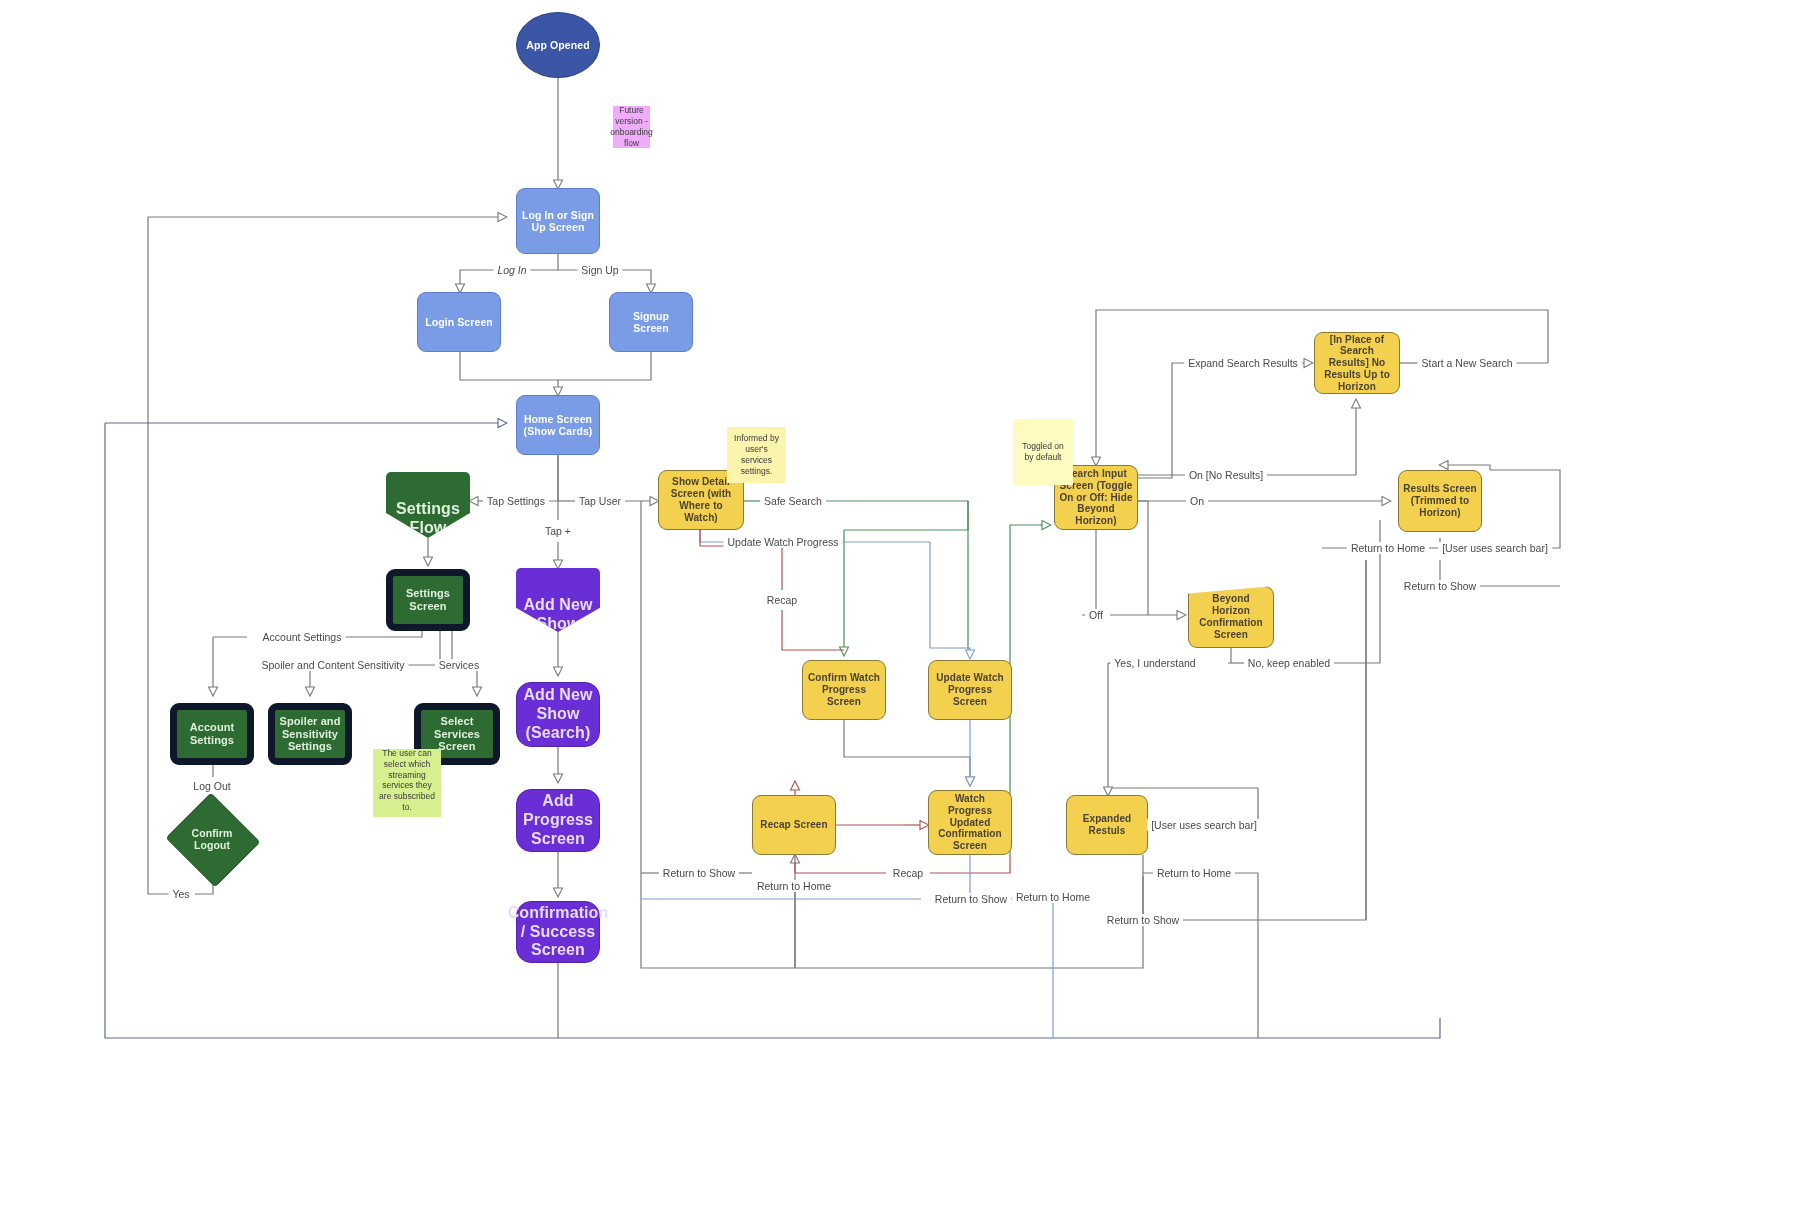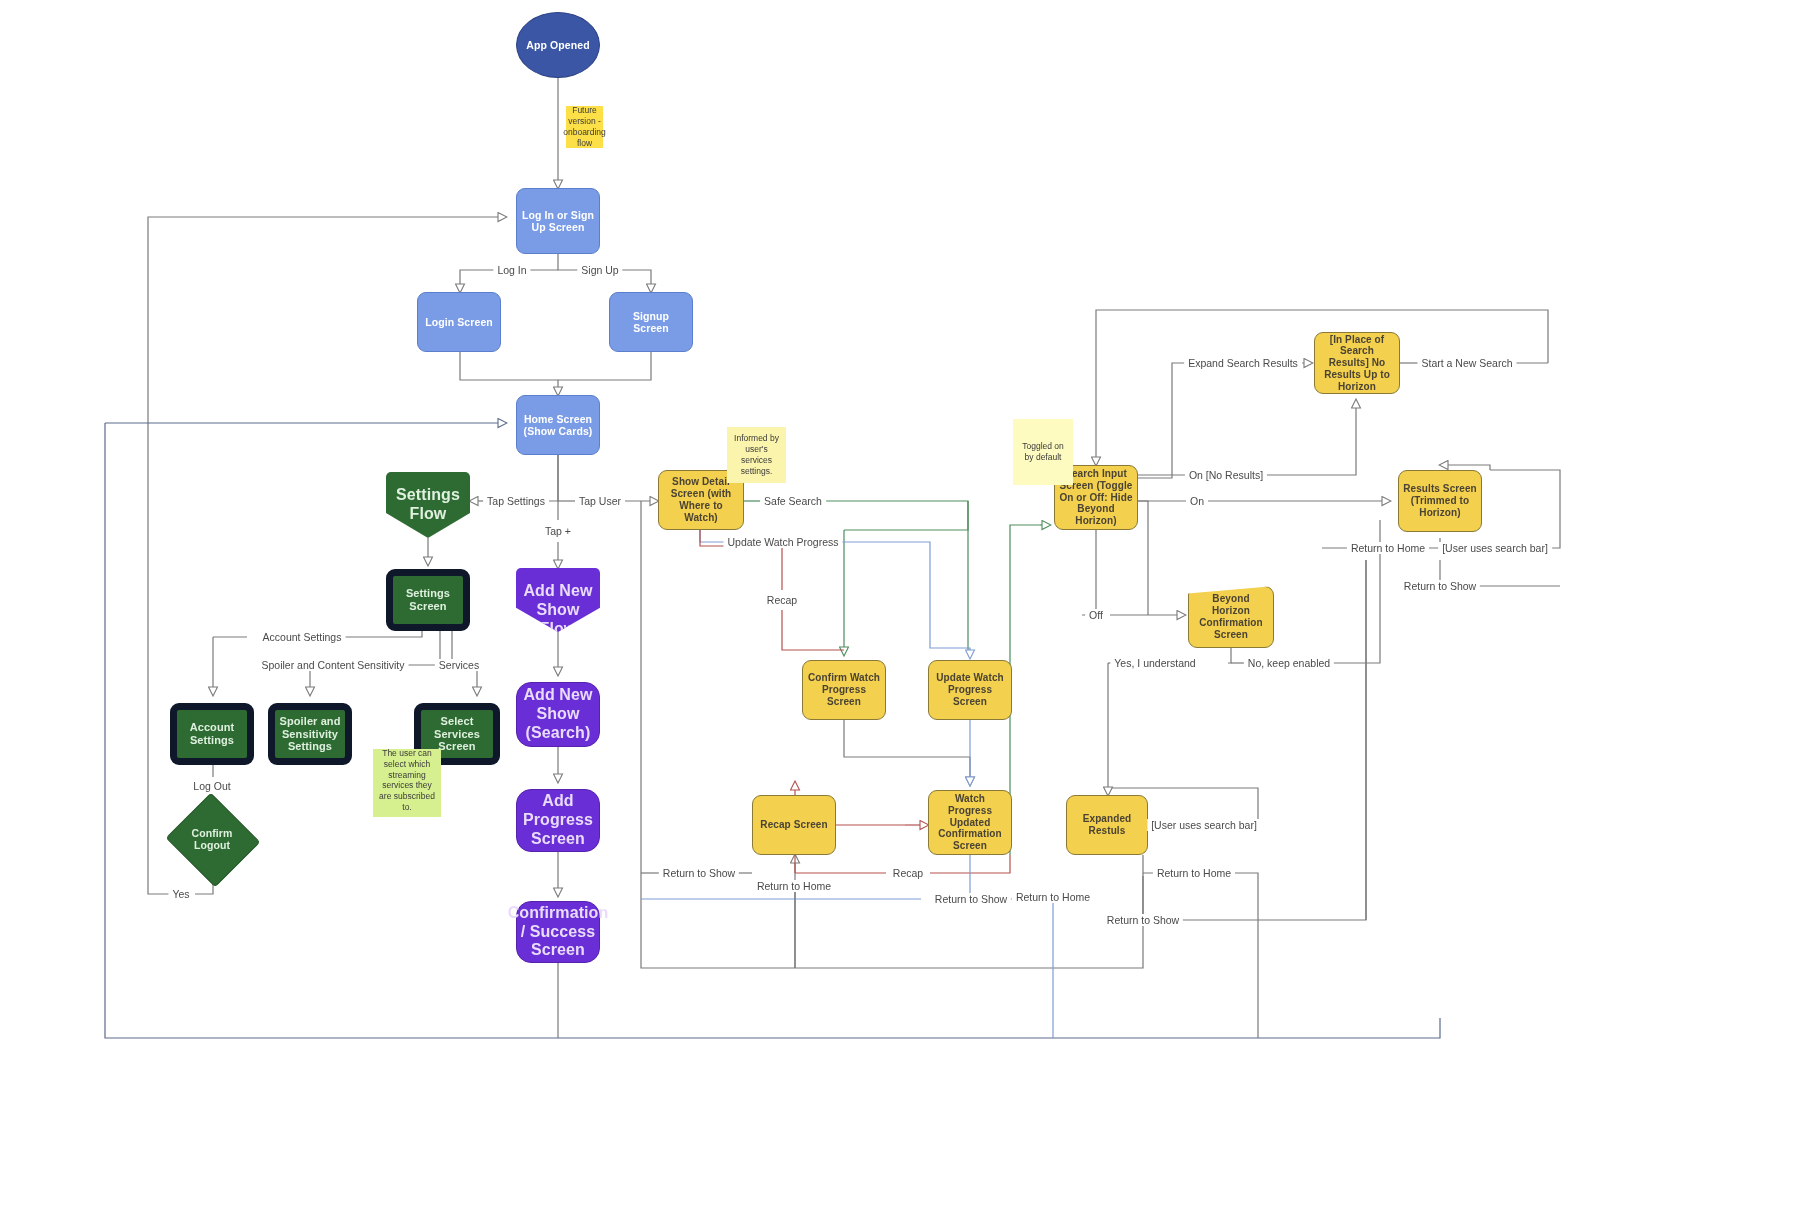--- a/index.html
+++ b/index.html
@@ -14,38 +14,38 @@
 
   
   .n-start{background:#3a56a5;border:1px solid #2c4184;border-radius:50%;color:#ffffff;font-size:10.5px;}
   .n-blue{background:#7a9ce6;border:1px solid #5b7fcc;border-radius:9px;color:#ffffff;font-size:10.5px;}
   .n-green{background:#2e6b32;border:7px solid #0f172a;border-radius:9px;color:#dff0df;font-size:11px;}
   .n-purple{background:#6a2ed6;border:1px solid #5622ad;border-radius:15px;color:#e9dcfb;font-size:16px;}
   .n-yellow{background:#f3d04e;border:1px solid #8a7a36;border-radius:9px;color:#4a4333;font-size:10px;}
 
   
   .n-chev{border-radius:5px 5px 0 0;clip-path:polygon(0 0,100% 0,100% 62%,50% 100%,0 62%);
-          border:none;align-items:flex-start;padding-top:14px;}
+          border:none;align-items:flex-start;padding-top:28px;}
   .n-chev.g{background:#2e6b32;color:#dff0df;}
   .n-chev.p{background:#6a2ed6;color:#e9dcfb;}
 
   
   .n-diamond{background:transparent;border:none;}
   .n-diamond .dia{position:absolute;left:0;top:0;width:100%;height:100%;
        background:#2e6b32;border:1px solid #245527;transform:rotate(45deg);border-radius:4px;}
   .n-diamond .lbl{position:relative;z-index:2;color:#dff0df;font-size:10.5px;font-weight:bold;}
 
   
   .n-skew{background:#f3d04e;border:1px solid #8a7a36;border-radius:9px;color:#4a4333;font-size:10px;
           clip-path:polygon(0 12%,100% 0,100% 100%,0 100%);}
 
   
   .note{position:absolute;box-sizing:border-box;display:flex;align-items:center;justify-content:center;
         text-align:center;line-height:1.28;font-size:8.5px;color:#3b3b3b;padding:4px;}
-  .note-blue{background:#fde047;}
+  .note-blue{background:#f0abfc;margin-left:47px;}
   .note-yellow{background:#fbf4ad;}
   .note-pale{background:#fdfbbf;}
   .note-green{background:#d6ef8f;align-items:flex-end;}
 
   .elabel{position:absolute;font-size:10.5px;color:#4a4a4a;background:#ffffff;
           padding:0 4px;white-space:nowrap;font-family:"Liberation Sans",sans-serif;
           transform:translate(-50%,-50%);}
 </style>
 </head>
 <body>
@@ -315,21 +315,21 @@
   </div>
 
   <div class="note note-pale" style="left:1013px;top:419px;width:60px;height:66px;">
     <span>Toggled on by default</span>
   </div>
 
   <div class="note note-green" style="left:373px;top:749px;width:68px;height:68px;">
     <span>The user can select which streaming services they are subscribed to.</span>
   </div>
 
-  <div class="elabel" style="left:512px;top:270px;"><span>Log In</span></div>
+  <div class="elabel" style="left:512px;top:270px;font-style:italic;"><span>Log In</span></div>
   <div class="elabel" style="left:600px;top:270px;"><span>Sign Up</span></div>
   <div class="elabel" style="left:516px;top:501px;"><span>Tap Settings</span></div>
   <div class="elabel" style="left:600px;top:501px;"><span>Tap User</span></div>
   <div class="elabel" style="left:558px;top:531px;"><span>Tap +</span></div>
   <div class="elabel" style="left:302px;top:637px;"><span>Account Settings</span></div>
   <div class="elabel" style="left:333px;top:665px;"><span>Spoiler and Content Sensitivity</span></div>
   <div class="elabel" style="left:459px;top:665px;"><span>Services</span></div>
   <div class="elabel" style="left:212px;top:786px;"><span>Log Out</span></div>
   <div class="elabel" style="left:181px;top:894px;"><span>Yes</span></div>
   <div class="elabel" style="left:793px;top:501px;"><span>Safe Search</span></div>

